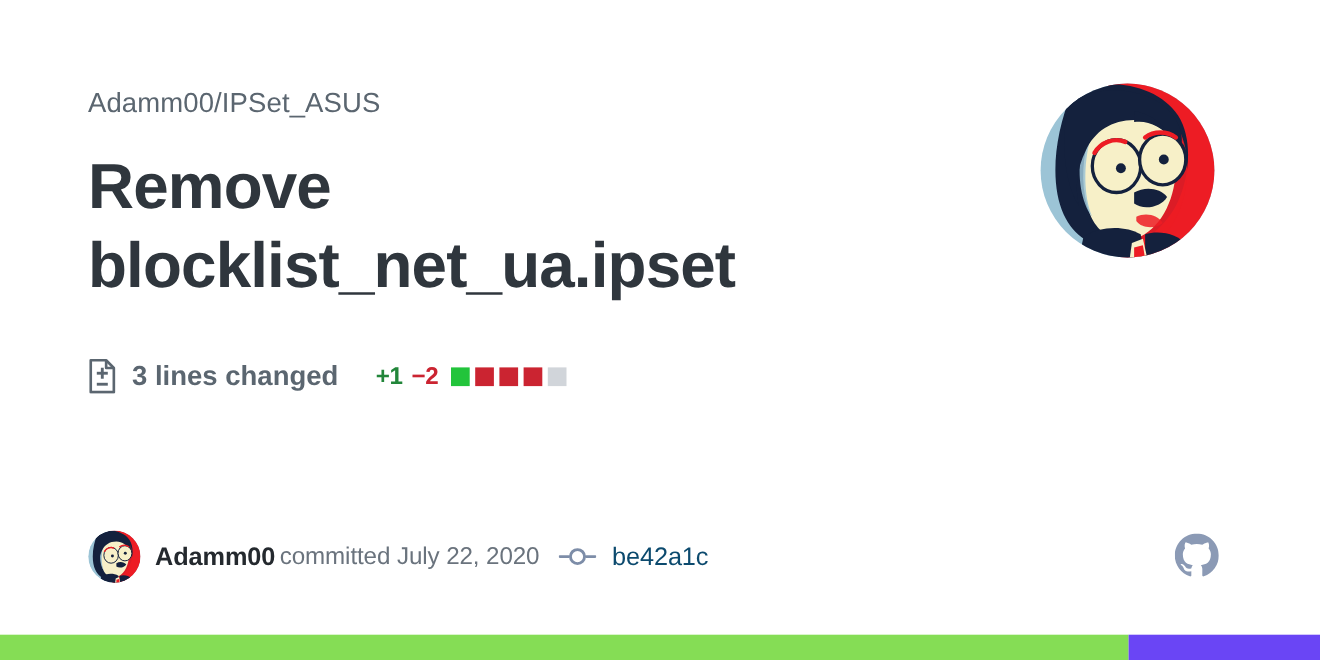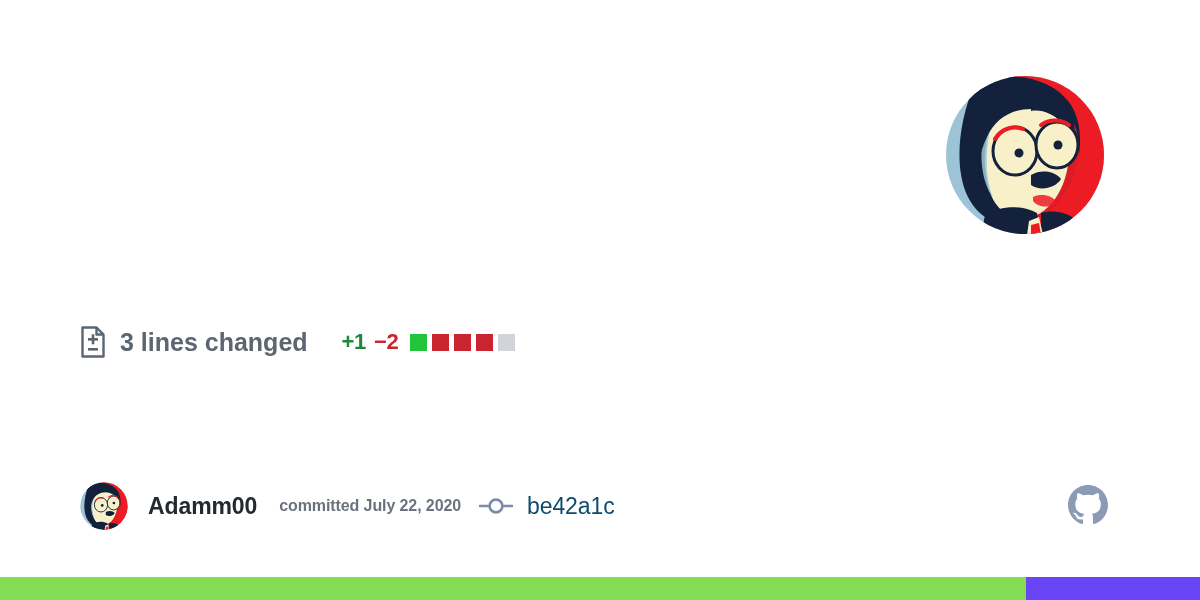--- a/index.html
+++ b/index.html
@@ -128,41 +128,41 @@
   .diff-square {
     width: 17px;
     height: 17px;
     margin-right: 5px;
   }
   .diff-square:last-child { margin-right: 0; }
 
   
   .footer-meta {
     position: absolute;
-    left: 148px;
+    left: 141px;
     top: 489px;
     display: flex;
     align-items: center;
     height: 34px;
     white-space: nowrap;
     justify-content: flex-end;
   }
 
   .author-name {
     font-size: 23px;
     font-weight: 700;
     color: #24292E;
     letter-spacing: -0.1px;
   }
 
   .committed-text {
-    font-size: 16px;
-    font-weight: 700;
+    font-size: 22px;
+    font-weight: 400;
     color: #6A737D;
-    margin-left: 22px;
+    margin-left: 4px;
     letter-spacing: -0.1px;
   }
 
   .commit-icon {
     width: 34px;
     height: 20px;
     margin-left: 18px;
     margin-right: 14px;
     flex: 0 0 auto;
   }
@@ -194,20 +194,22 @@
     height: 23px;
     display: flex;
   }
 </style>
 </head>
 <body>
 
 <div class="card">
 
   <div class="header">
+    <div class="repo-name">Adamm00/IPSet_ASUS</div>
+    <h1 class="commit-title">Remove blocklist_net_ua.ipset</h1>
   </div>
 
   <div class="avatar-large">
     <svg viewBox="0 0 160 160" xmlns="http://www.w3.org/2000/svg">
       <defs>
         <clipPath id="circClipLg">
             <circle cx="80" cy="80" r="79"></circle>
           </clipPath>
       </defs>
       <g clip-path="url(#circClipLg)">

